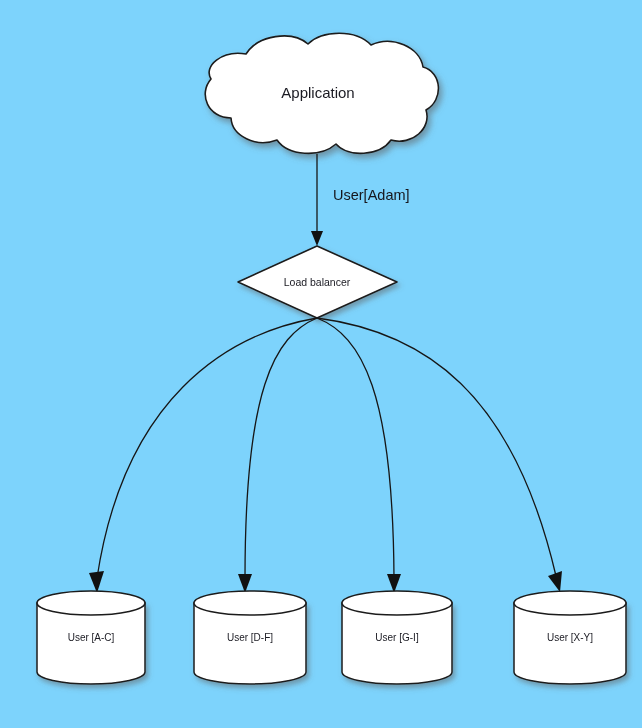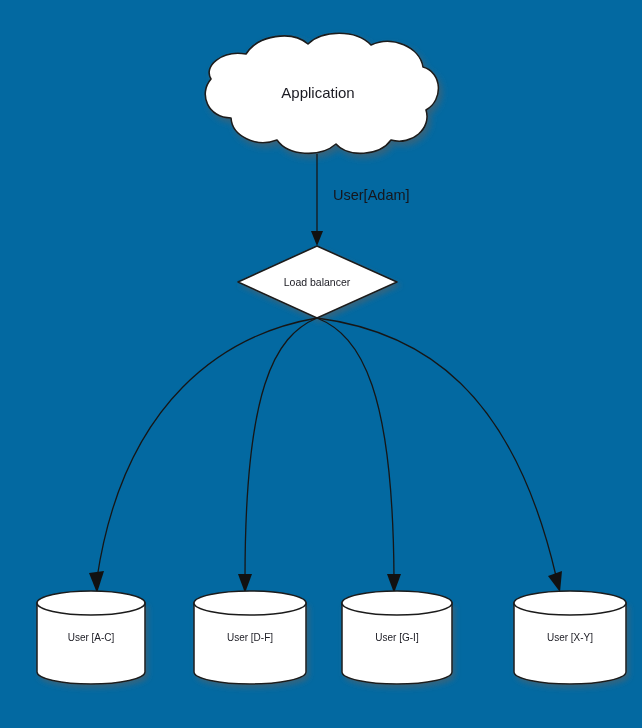--- a/index.html
+++ b/index.html
@@ -10,21 +10,21 @@
   body {
     width: 642px;
     height: 728px;
     font-family: "Liberation Sans", sans-serif;
     overflow: hidden;
   }
   #diagram-canvas {
     position: relative;
     width: 642px;
     height: 728px;
-    background: #0369a1;
+    background: #7dd3fc;
   }
   svg#diagram-svg {
     position: absolute;
     top: 0;
     left: 0;
     width: 642px;
     height: 728px;
   }
   .node-label {
     fill: #1a1a22;

